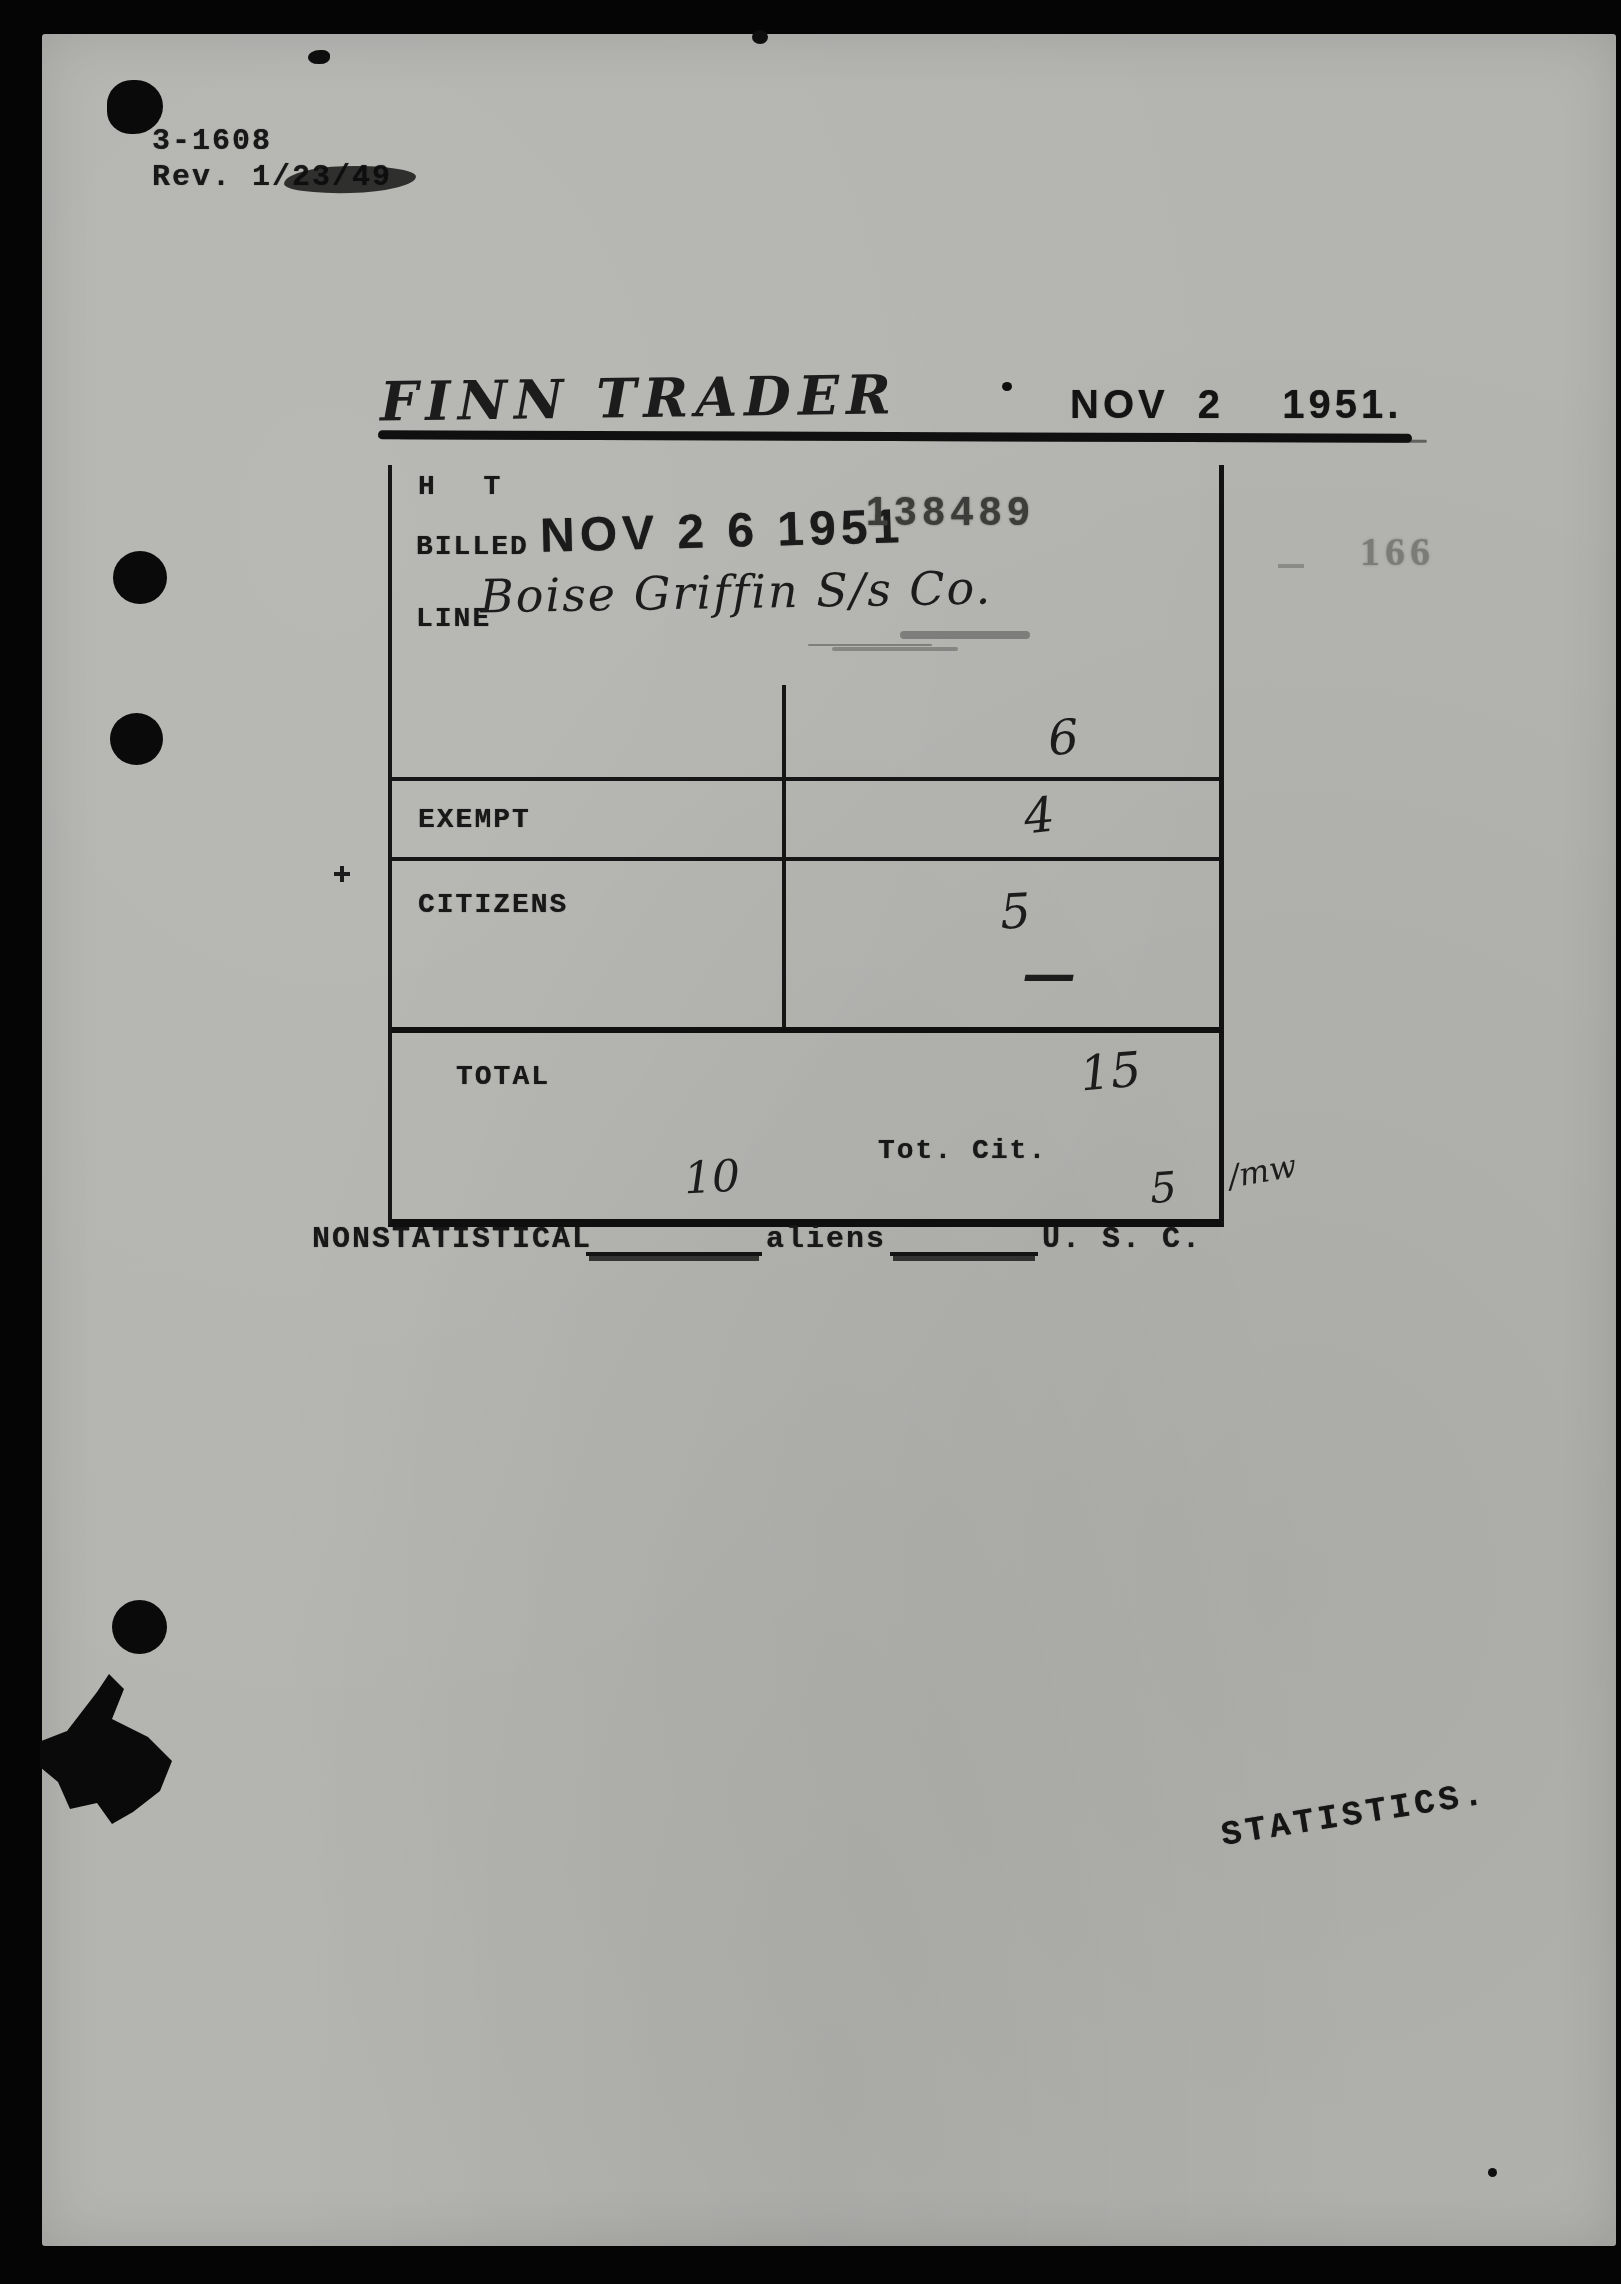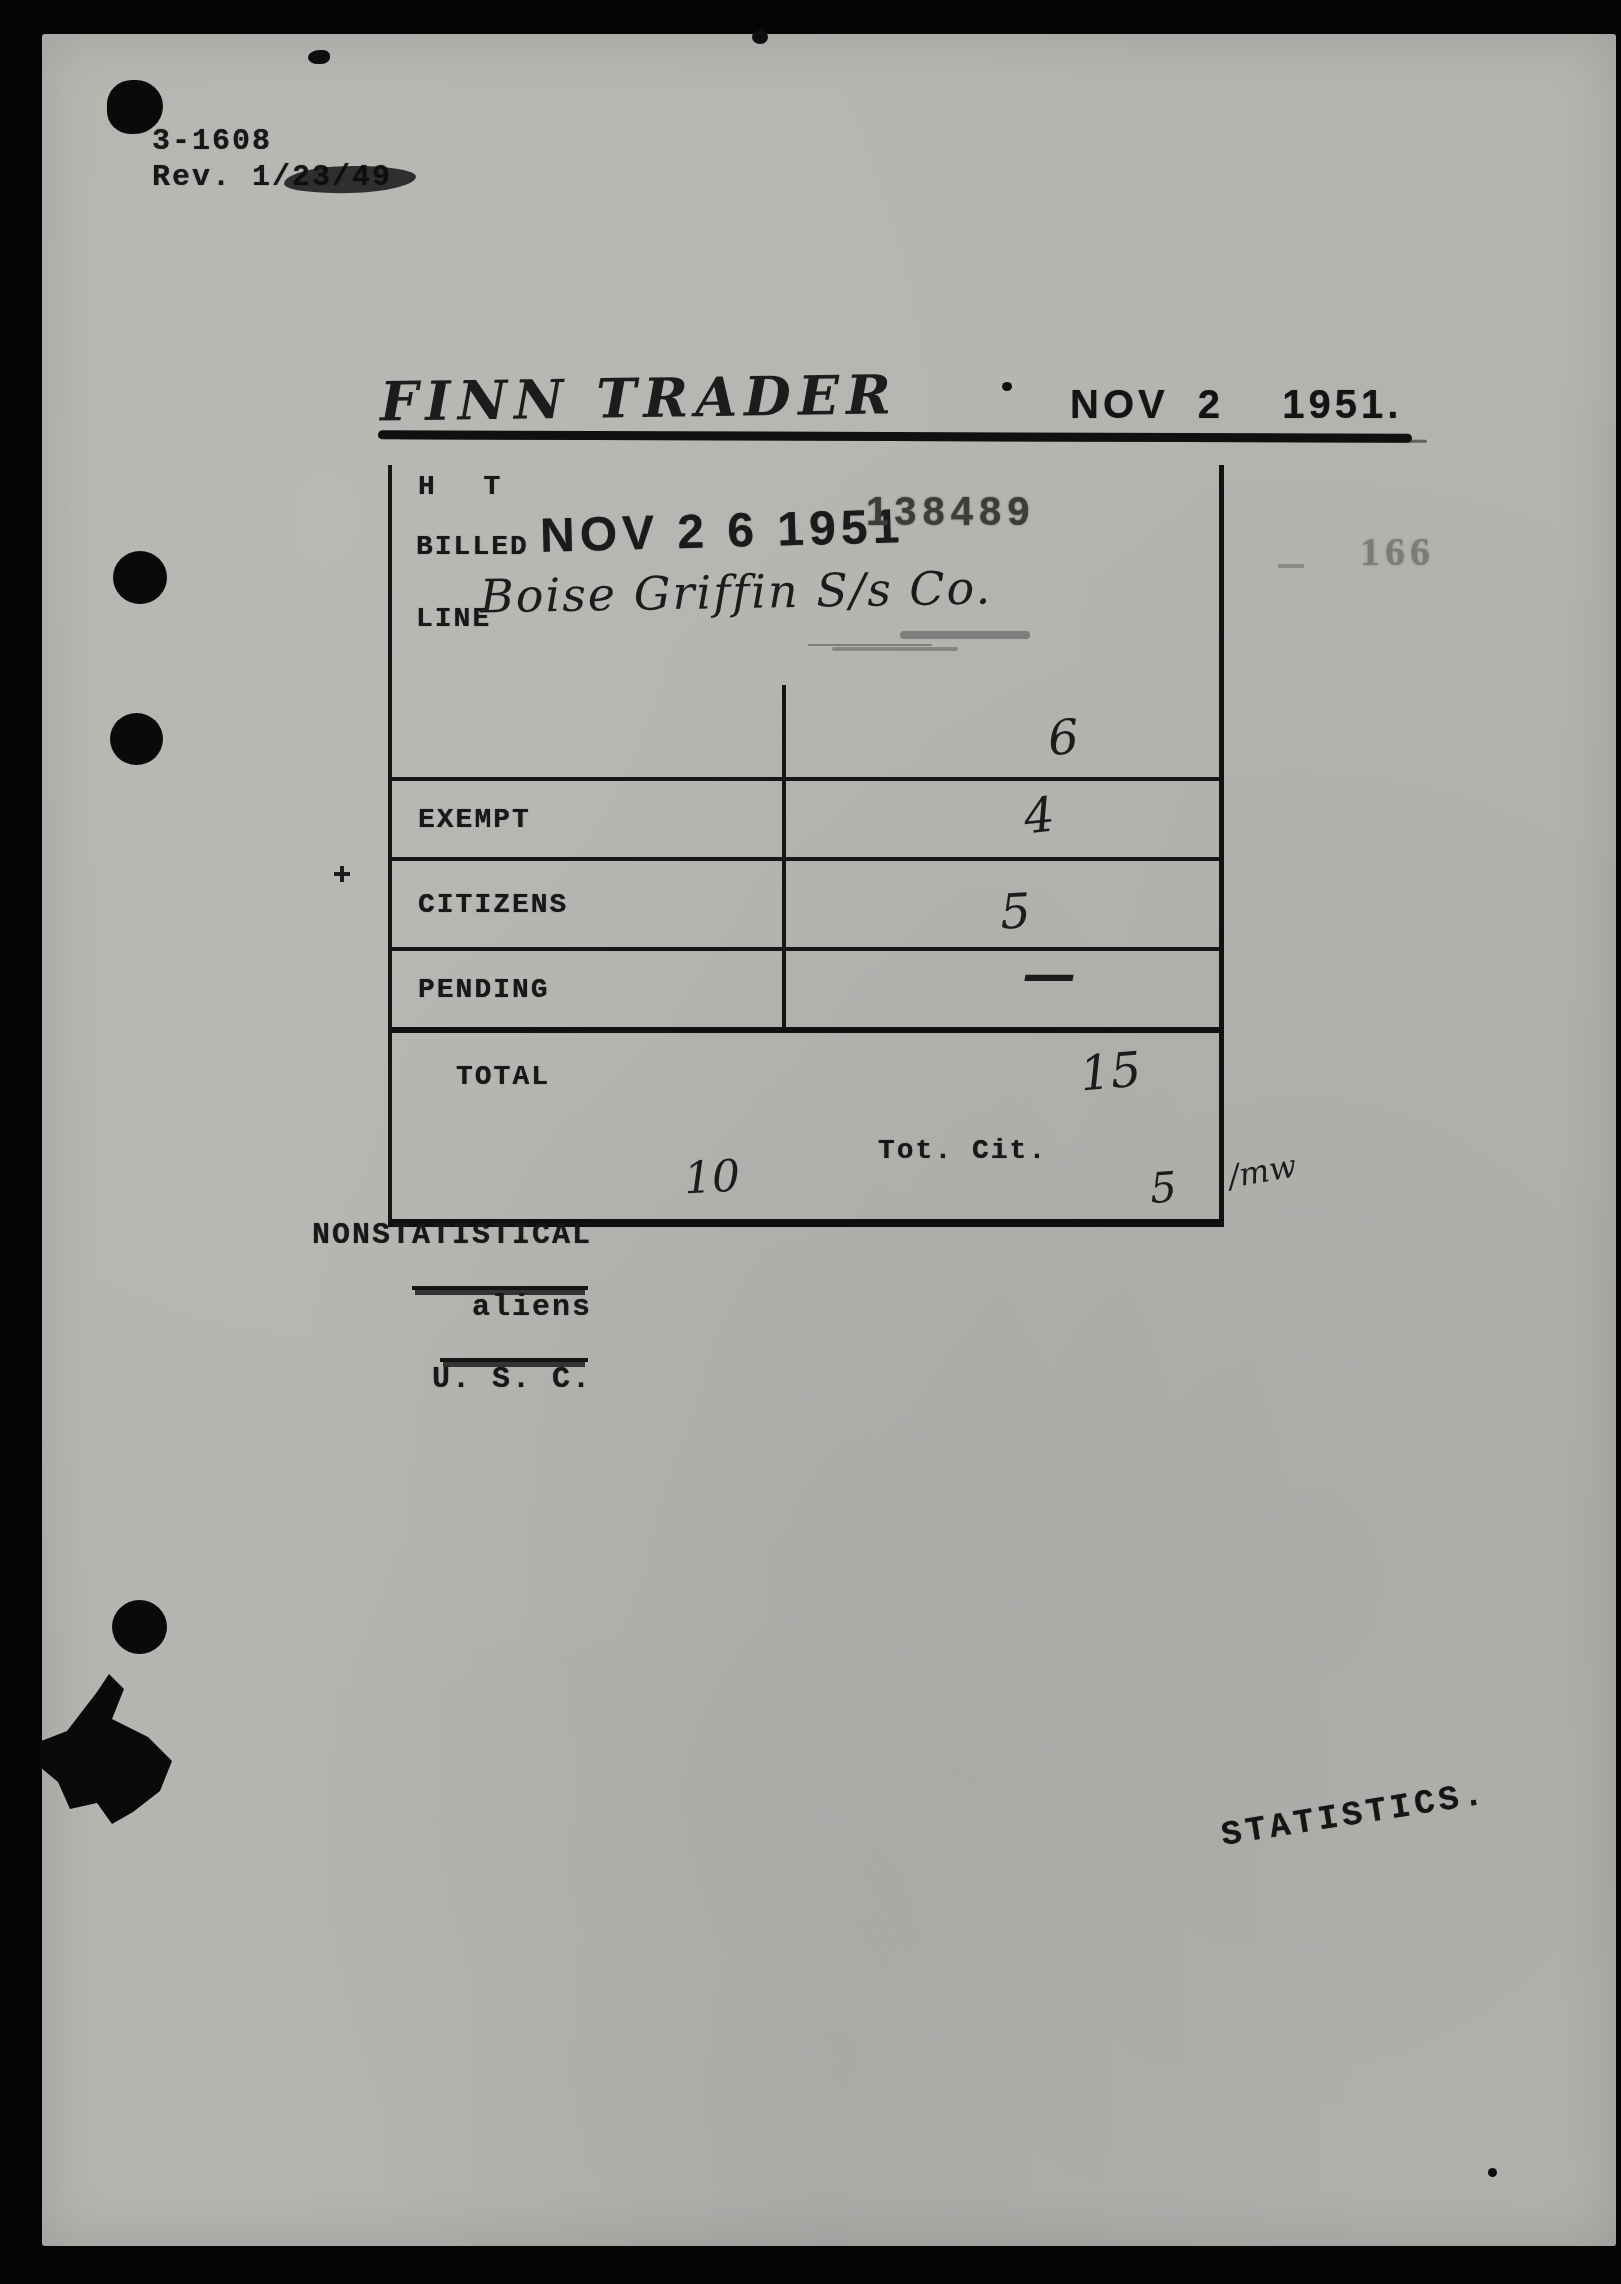--- a/index.html
+++ b/index.html
@@ -80,21 +80,21 @@
   .v-citizens{left:608px;top:418px;transform:rotate(-3deg);}
   .v-pending{left:630px;top:476px;font-weight:bold;font-size:54px;}
   .v-total{left:688px;top:578px;transform:rotate(-5deg);}
   .v-totaliens{left:292px;top:686px;transform:rotate(-3deg);font-size:44px;}
   .totcit-label{position:absolute;left:486px;top:670px;font-family:"Liberation Mono",monospace;
       font-weight:bold;font-size:28px;letter-spacing:2px;color:#181818;
       text-shadow:0 0 1px rgba(20,20,20,0.75);}
   .v-totcit{left:758px;top:698px;transform:rotate(-4deg);font-size:42px;}
   .initials{left:1186px;top:1118px;font-size:32px;transform:rotate(-10deg);}
   
-  .nonstat{position:absolute;left:270px;top:1184px;display:flex;align-items:flex-end;flex-direction:column;}
+  .nonstat{position:absolute;left:270px;top:1184px;display:flex;align-items:flex-end;}
   .nonstat .tw-inline{font-family:"Liberation Mono",monospace;font-weight:bold;font-size:30px;
       letter-spacing:2px;color:#181818;text-shadow:0 0 1px rgba(20,20,20,0.75);}
   .u-slot{display:inline-block;height:34px;border-bottom:4px solid #141414;
       box-shadow:0 8px 0 -3px rgba(20,20,20,0.8);margin:0 4px;}
   .u1{width:176px;margin-left:-6px;}
   .u2{width:148px;}
   .stats-stamp{left:1178px;top:1762px;font-family:"Liberation Mono",monospace;font-weight:bold;
       font-size:34px;letter-spacing:4px;transform:rotate(-9deg);color:#151515;}
   .plus-mark{position:absolute;left:292px;top:838px;width:16px;height:4px;background:#1c1c1c;}
   .plus-mark:after{content:"";position:absolute;left:6px;top:-6px;width:4px;height:16px;
@@ -137,23 +137,20 @@
     <div class="ink-smudge"></div>
 
     <div class="divider"></div>
 
     <div class="t-row row-exempt">
       <span class="t-label">EXEMPT</span>
     </div>
     <div class="t-row row-citizens">
       <span class="t-label">CITIZENS</span>
     </div>
-    <div class="t-row row-pending">
-      <span class="t-label">PENDING</span>
-    </div>
     <div class="t-row row-total">
       <span class="t-label total-label">TOTAL</span>
     </div>
     <div class="totcit-label">Tot. Cit.</div>
 
     <div class="hw val v-assessed">6</div>
     <div class="hw val v-exempt">4</div>
     <div class="hw val v-citizens">5</div>
     <div class="hw val v-pending">—</div>
     <div class="hw val v-total">15</div>

